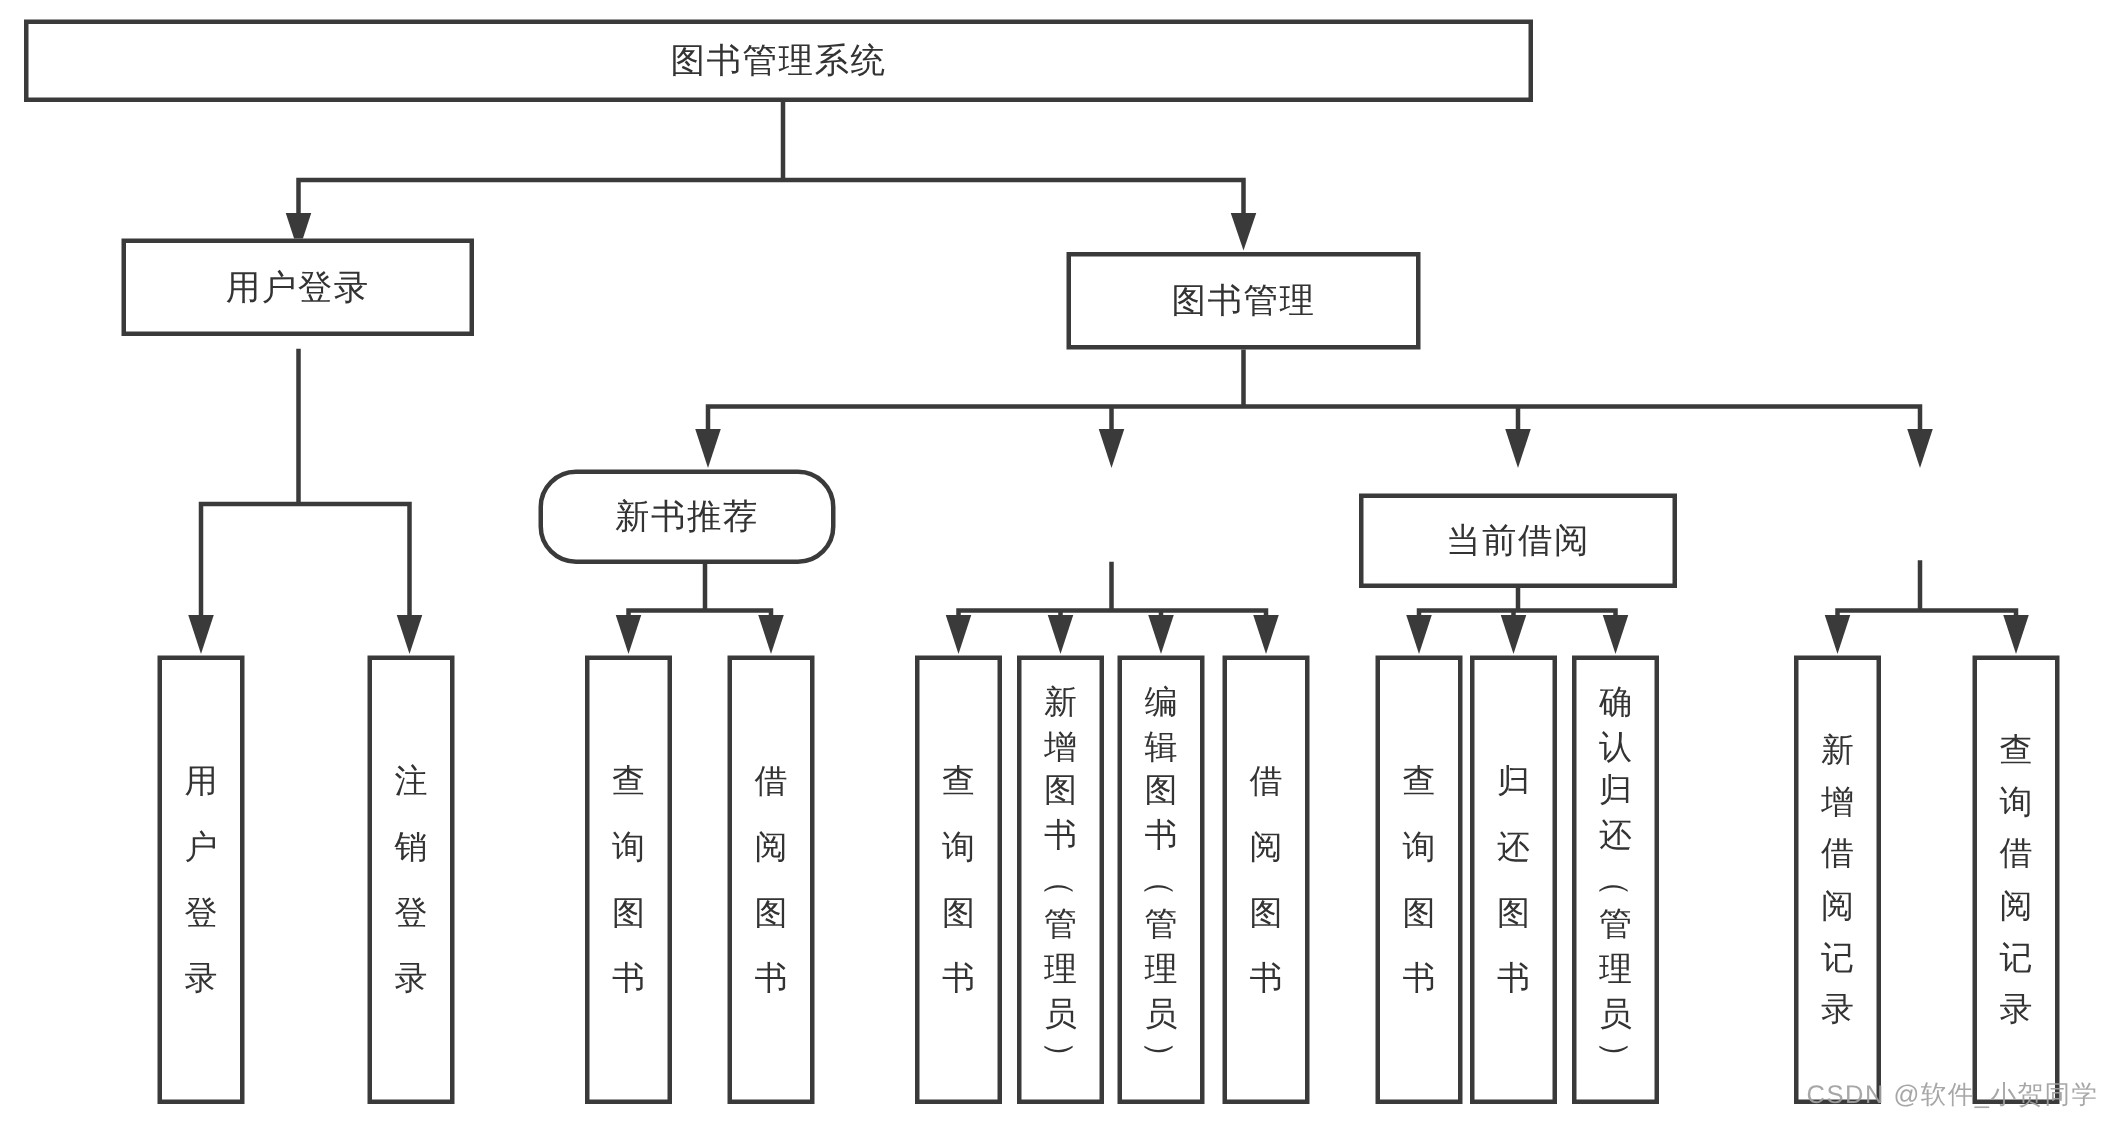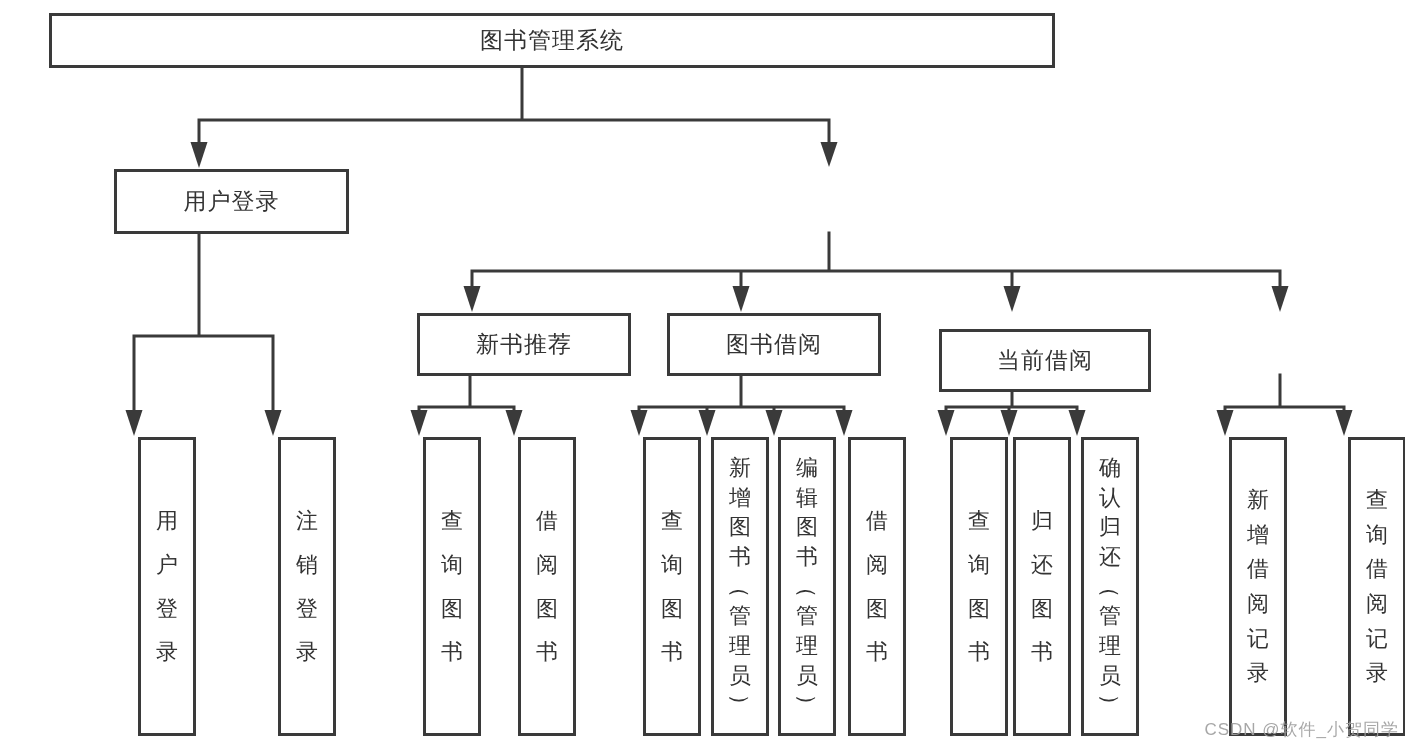--- a/index.html
+++ b/index.html
@@ -18,21 +18,20 @@
   .connectors{position:absolute;left:0;top:0;z-index:0;}
   .connectors path{fill:none;stroke:var(--line);stroke-width:3;stroke-linecap:square;}
   .connectors polygon{fill:var(--line);stroke:none;}
   .node{
     position:absolute;box-sizing:border-box;
     border:3px solid var(--line);
     background:#ffffff;
     display:flex;align-items:center;justify-content:center;
     color:var(--text);
     z-index:1;
-    margin-left:33px;
   }
   .hlabel{font-size:23px;letter-spacing:1px;white-space:nowrap;}
   .leaf{width:58px;height:299px;}
   .vlabel{
     width:100%;height:100%;
     display:flex;flex-direction:column;align-items:center;justify-content:center;
     font-size:22px;color:var(--text);
   }
   .vlabel span{line-height:1.35;display:block;}
   .vlabel span.rot{transform:rotate(90deg);}
@@ -80,29 +79,29 @@
 
     <path d="M1280,375 V407 M1225,407 H1344 M1225,407 V412 M1344,407 V412"></path>
     <polygon points="1216.5,410 1233.5,410 1225,436"></polygon>
     <polygon points="1335.5,410 1352.5,410 1344,436"></polygon>
   </svg>
 
   <div class="node" style="left:16px;top:13px;width:1006px;height:55px;">
     <span class="hlabel">图书管理系统</span>
   </div>
 
-  <div class="node" style="left:81px;top:169px;width:235px;height:65px;">
+  <div class="node" style="left:81px;top:159px;width:235px;height:65px;">
     <span class="hlabel">用户登录</span>
   </div>
-
-  <div class="node" style="left:384px;top:313px;width:214px;height:63px;">
+  <div class="node" style="left:711px;top:168px;width:236px;height:65px;">
+    <span class="hlabel">图书管理</span>
+  </div>
+
+  <div class="node" style="left:359px;top:313px;width:198px;height:63px;border-radius:25px;">
     <span class="hlabel">新书推荐</span>
-  </div>
-  <div class="node" style="left:634px;top:313px;width:214px;height:63px;">
-    <span class="hlabel">图书借阅</span>
   </div>
   <div class="node" style="left:906px;top:329px;width:212px;height:63px;align-items:center;">
     <span class="hlabel">当前借阅</span>
   </div>
 
   <div class="node leaf" style="left:105px;top:437px;">
     <div class="vlabel" style="gap: 14px;">
         <span>用</span>
         <span>户</span>
         <span>登</span>

